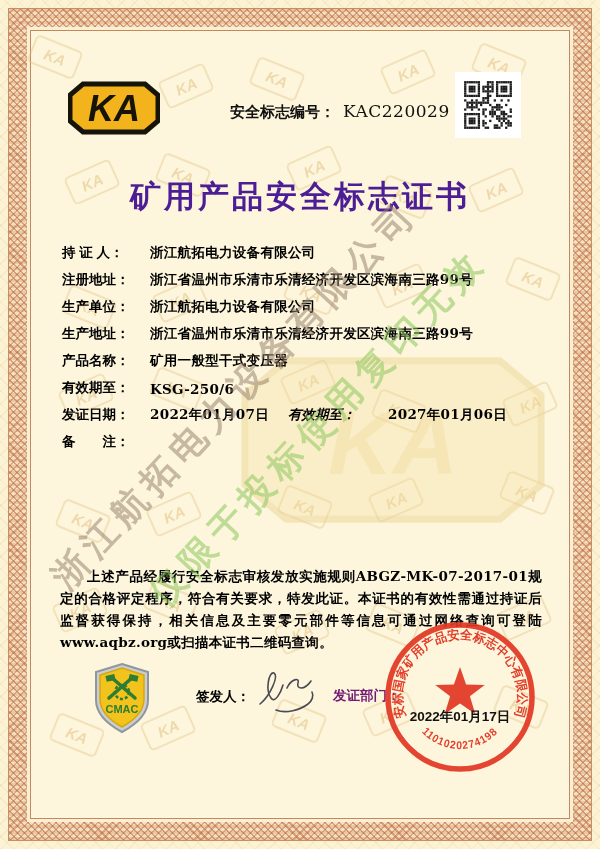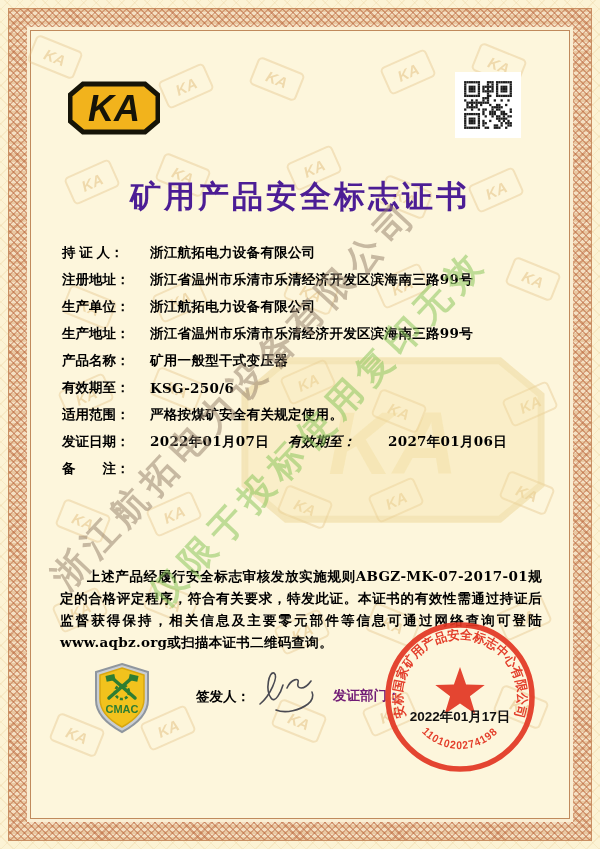--- a/index.html
+++ b/index.html
@@ -42,21 +42,21 @@
   .ka-logo{position:absolute;left:68px;top:80px;}
   .serial-line{position:absolute;left:230px;top:101px;display:flex;align-items:baseline;}
   .serial-label{font-size:15px;font-weight:bold;color:#111;}
   .serial-number{font-size:17px;color:#111;font-family:"DejaVu Serif",serif;margin-left:8px;letter-spacing:.5px;}
   .qr{position:absolute;left:455px;top:72px;width:66px;height:66px;}
   .cert-title{
     position:absolute;left:0;top:176px;width:600px;text-align:center;
     font-size:31px;font-weight:900;color:#4c1d95;letter-spacing:3px;
   }
   .fields{position:absolute;left:62px;top:244px;width:480px;color:#000;}
-  .frow{display:flex;align-items:center;margin-bottom:9px;min-height:18px;}
+  .frow{display:flex;align-items:flex-end;margin-bottom:9px;min-height:18px;}
   .flabel{font-size:13.5px;font-weight:bold;width:88px;flex:none;}
   .flabel.l2{width:100px;font-style:italic;}
   .fvalue{
     font-size:13.5px;font-weight:bold;font-family:"DejaVu Serif",serif;
     letter-spacing:.3px;flex:auto;
   }
   .fvalue.v1{flex:none;width:138px;}
   .frow.wide .flabel{width:auto;margin-right:24px;}
   .paragraph{
     position:absolute;left:60px;top:566px;width:482px;
@@ -122,20 +122,24 @@
 <div class="wm-diag wm-company">浙江航拓电力设备有限公司</div>
 <div class="wm-diag wm-notice">仅限于投标使用复印无效</div>
 
 <div class="content">
 
   <svg class="ka-logo" width="92" height="56" viewBox="0 0 92 56">
     <path d="M 15,4 L 77,4 L 90,15 L 90,41 L 77,52 L 15,52 L 2,41 L 2,15 Z" fill="#f2b31c" stroke="#161408" stroke-width="5"></path>
     <text x="46" y="41" text-anchor="middle" font-size="36" font-weight="bold" font-style="italic" fill="#161408">KA</text>
   </svg>
 
+  <div class="serial-line">
+    <span class="serial-label">安全标志编号：</span>
+    <span class="serial-number">KAC220029</span>
+  </div>
 
   <svg class="qr" id="qr-svg" viewBox="0 0 29 29">
       <rect width="29" height="29" fill="#ffffff"></rect>
       <rect x="4" y="12" width="1" height="1" fill="#1c1c1c"></rect>
       <rect x="4" y="16" width="1" height="1" fill="#1c1c1c"></rect>
       <rect x="5" y="13" width="1" height="1" fill="#1c1c1c"></rect>
       <rect x="5" y="14" width="1" height="1" fill="#1c1c1c"></rect>
       <rect x="5" y="15" width="1" height="1" fill="#1c1c1c"></rect>
       <rect x="6" y="13" width="1" height="1" fill="#1c1c1c"></rect>
       <rect x="6" y="15" width="1" height="1" fill="#1c1c1c"></rect>
@@ -372,24 +376,20 @@
     </div>
     <div class="frow">
       <span class="flabel">产品名称：</span>
       <span class="fvalue">矿用一般型干式变压器</span>
     </div>
     <div class="frow">
       <span class="flabel">有效期至：</span>
       <span class="fvalue">KSG-250/6</span>
     </div>
     <div class="frow">
-      <span class="flabel">适用范围：</span>
-      <span class="fvalue">严格按煤矿安全有关规定使用。</span>
-    </div>
-    <div class="frow">
       <span class="flabel">发证日期：</span>
       <span class="fvalue v1">2022年01月07日</span>
       <span class="flabel l2">有效期至：</span>
       <span class="fvalue">2027年01月06日</span>
     </div>
     <div class="frow" style="margin-top:3px;">
       <span class="flabel">备　　注：</span>
       <span class="fvalue"></span>
     </div>
   </div>

